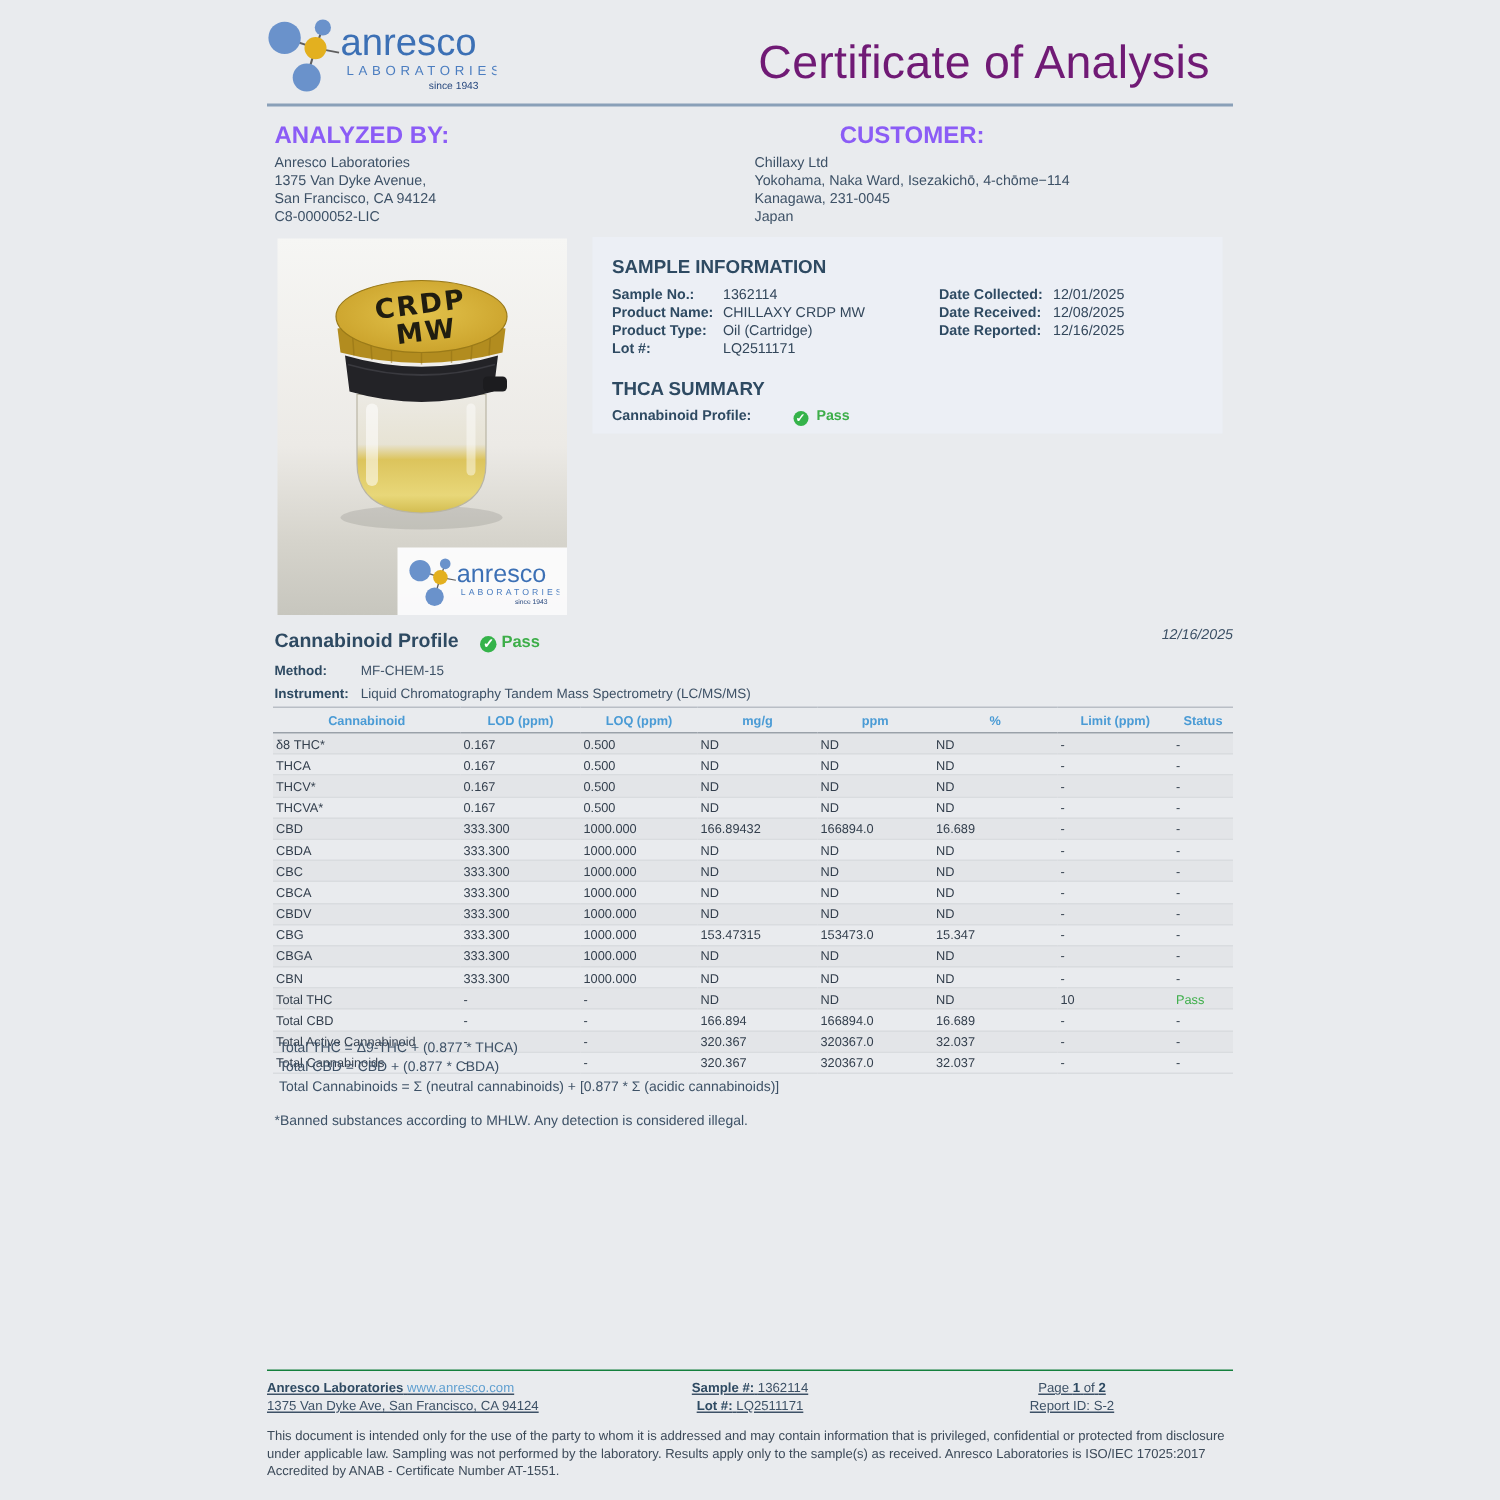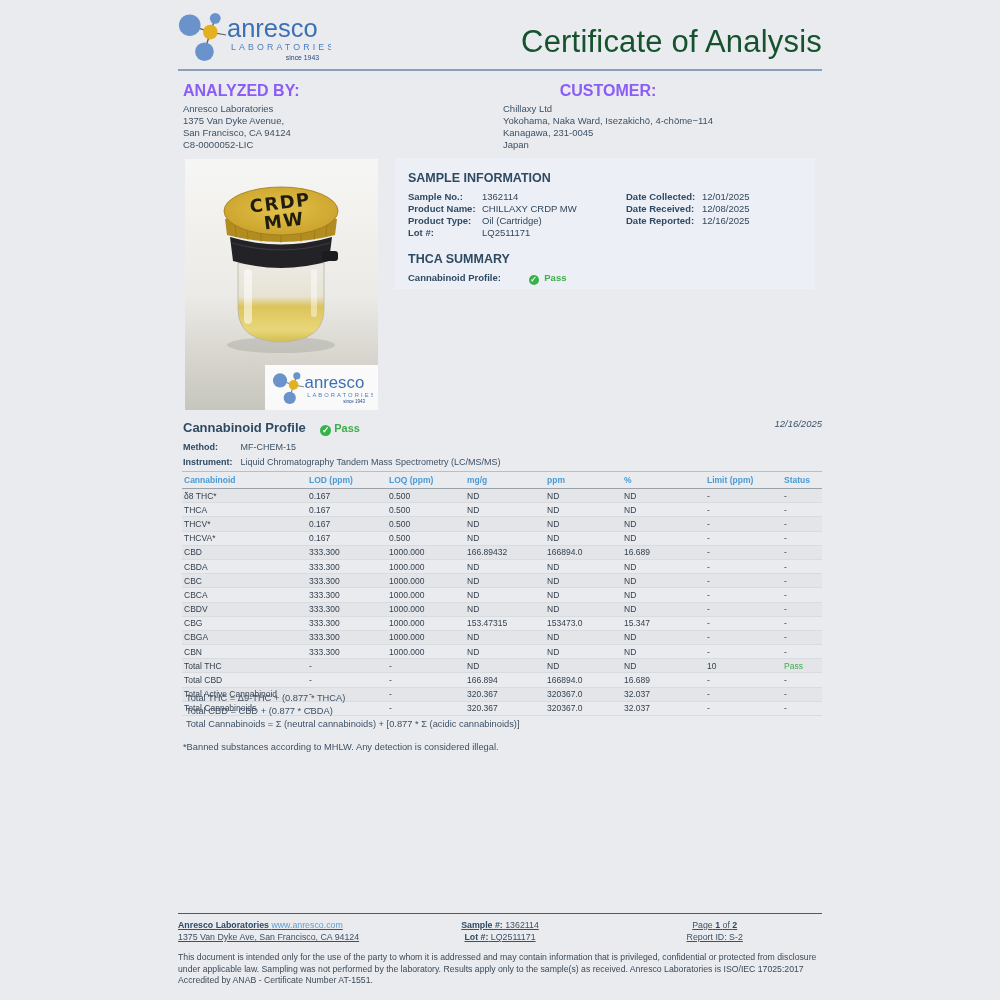--- a/index.html
+++ b/index.html
@@ -4,21 +4,21 @@
 <style>
   html,body{margin:0;padding:0;}
   body{width:1000px;height:1000px;background:#e9ebee;font-family:"Liberation Sans",sans-serif;color:#33475b;overflow:hidden;}
   .sheet{position:relative;width:1000px;height:708px;}
 
   
   .logo-header{position:absolute;left:176px;top:9px;}
   .logo-svg text{font-family:"Liberation Sans",sans-serif;}
 
   
-  .coa-title{position:absolute;left:490px;top:24px;width:332px;text-align:right;font-size:31px;color:#14532d;letter-spacing:0.2px;}
+  .coa-title{position:absolute;left:490px;top:24px;width:332px;text-align:center;font-size:31px;color:#701a75;letter-spacing:0.2px;}
   .header-rule{position:absolute;left:178px;top:69px;width:644px;border-top:2px solid #8aa0b8;}
 
   
   .addr{position:absolute;top:85px;font-size:9.5px;line-height:12px;color:#3d5166;}
   .addr .addr-head{font-size:16px;font-weight:bold;color:#8b5cf6;margin-bottom:6px;text-align:center;}
   .addr-analyzed{left:183px;}
   .addr-customer{left:503px;}
 
   
   .photo{position:absolute;left:185px;top:159px;width:193px;height:251px;background:linear-gradient(#f6f6f4 0%,#eceae6 55%,#d6d4cc 80%,#c7c6be 100%);overflow:hidden;}
@@ -46,21 +46,21 @@
   .profile-pass{font-size:11px;margin-left:10px;}
   .profile-pass .check{width:11px;height:11px;line-height:11px;font-size:9px;}
   .profile-date{float:right;font-size:9.5px;font-style:italic;color:#3d5166;}
   .meta-line{position:absolute;left:183px;font-size:9px;color:#3d5166;}
   .meta-label{font-weight:bold;color:#2e4a62;display:inline-block;width:55px;}
   .meta-method{top:442px;}
   .meta-instrument{top:457px;}
 
   
   .ctable{position:absolute;left:182px;top:471px;width:640px;border-collapse:collapse;font-size:8.5px;color:#333f4d;table-layout:fixed;}
-  .ctable th{color:#4a9bd5;font-weight:bold;text-align:left;padding:3px 2px;border-top:1px solid #b9bec5;border-bottom:1px solid #9aa1a9;}
+  .ctable th{color:#4a9bd5;font-weight:bold;text-align:center;padding:3px 2px;border-top:1px solid #b9bec5;border-bottom:1px solid #9aa1a9;}
   .ctable td{padding:1.6px 2px;border-bottom:1px solid #d9dcdf;}
   .ctable tbody tr:nth-child(odd){background:rgba(0,0,0,0.025);}
   .ctable td.pass{color:#3dae49;}
   .col0{width:125px;}.col1{width:80px;}.col2{width:78px;}.col3{width:80px;}
   .col4{width:77px;}.col5{width:83px;}.col6{width:77px;}.col7{width:40px;}
 
   
   .formulas{position:absolute;left:186px;top:692px;font-size:9.3px;line-height:13px;color:#3d5166;}
   .banned{position:absolute;left:183px;top:742px;font-size:9.3px;color:#3d5166;}
 

